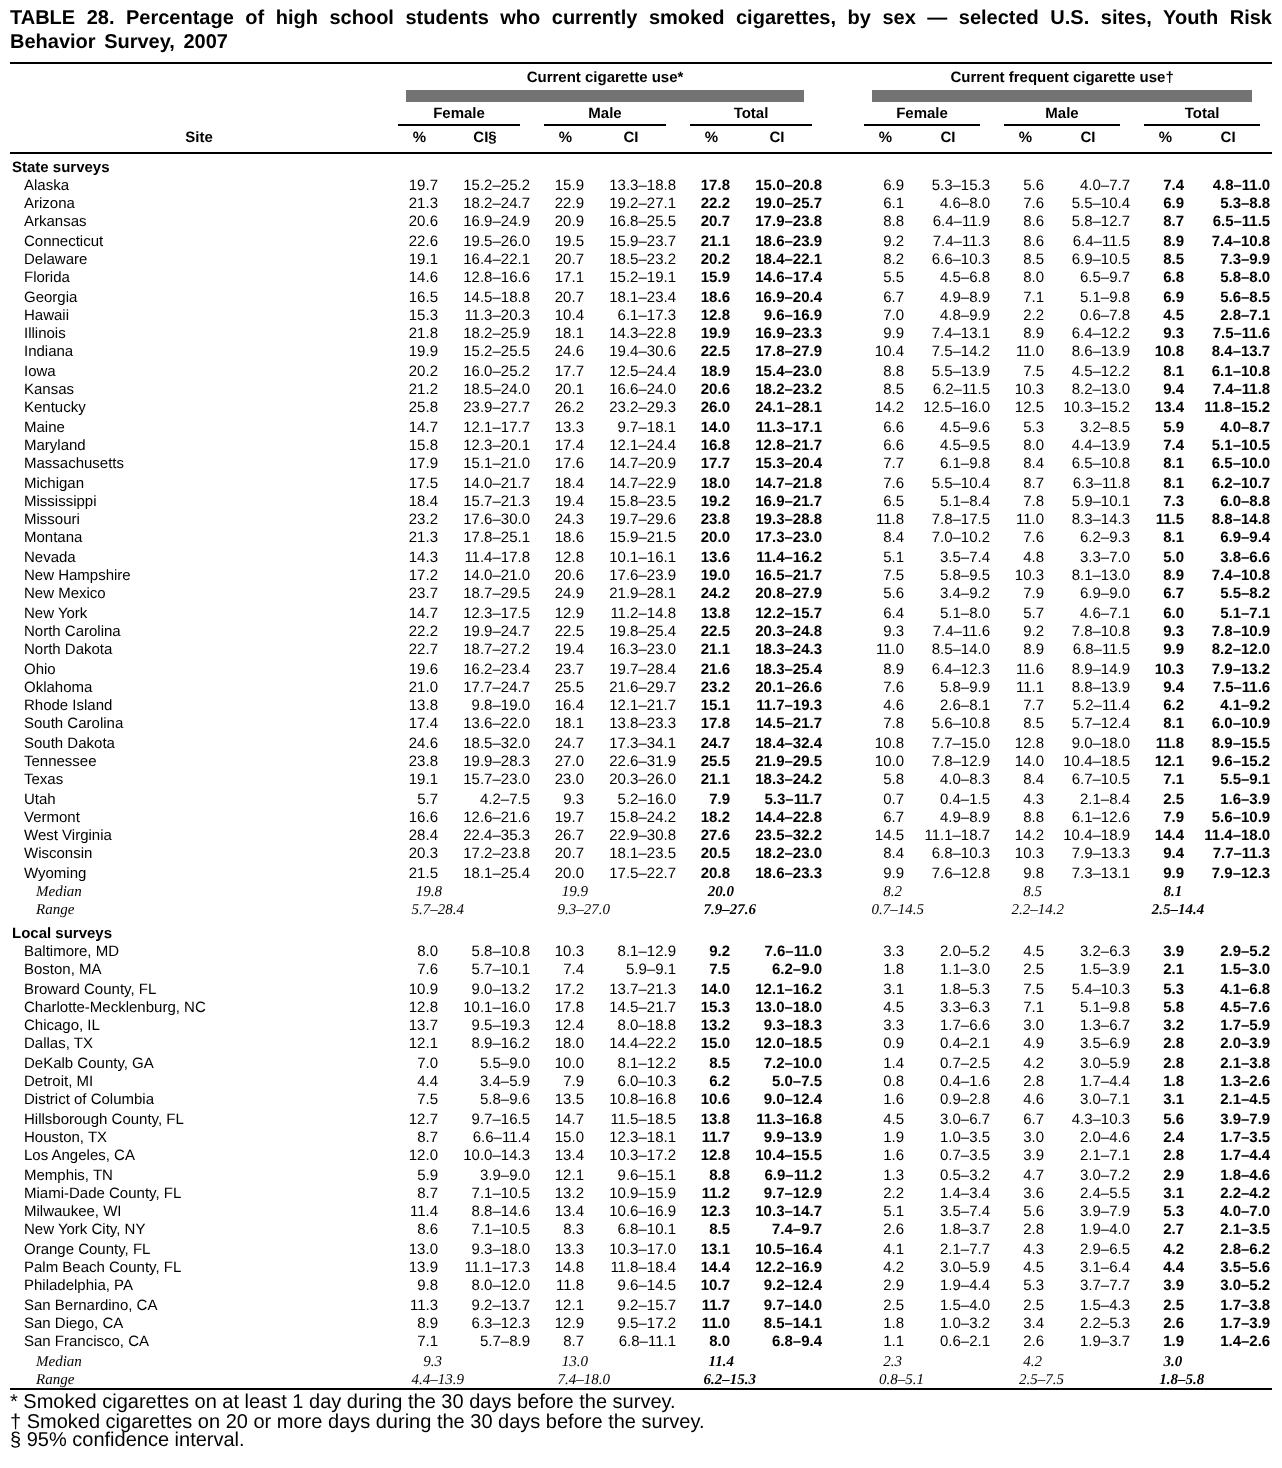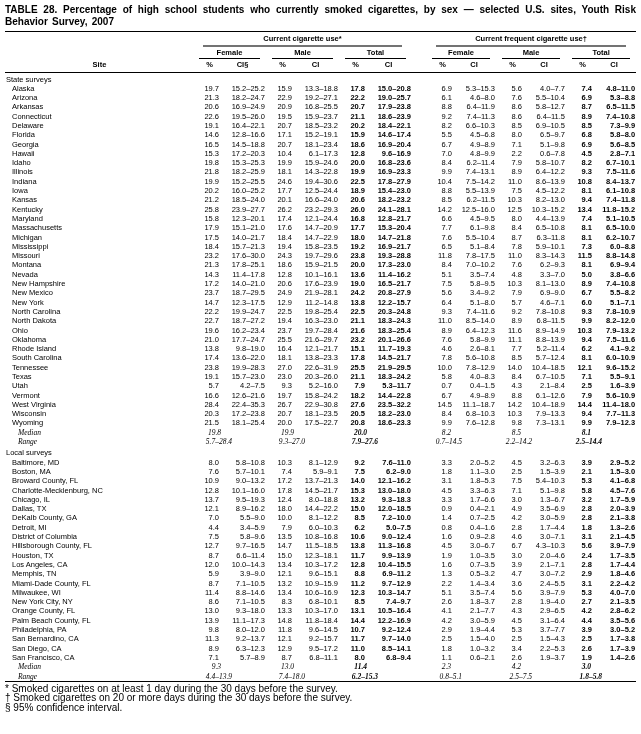--- a/index.html
+++ b/index.html
@@ -10,29 +10,29 @@
          word-spacing:1.5px;margin:0 0 3px 0;color:#000;}
   table.tbl{table-layout:fixed;border-collapse:collapse;width:631px;
             border-top:1.2px solid #000;border-bottom:1.2px solid #000;
             font-size:7.5px;color:#000;}
   col.c-site{width:188px;}
   col.c-p1{width:26px;} col.c-ci1{width:47px;}
   col.c-gut{width:14px;}
   col.c-p2{width:26px;} col.c-ci2{width:44px;}
   th,td{padding:0;margin:0;vertical-align:bottom;font-weight:normal;line-height:9.3px;}
   thead th{line-height:9.5px;}
-  .grp div{font-weight:bold;text-align:center;border-bottom:2px solid #737373;
+  .grp div{font-weight:bold;text-align:center;border-bottom:6px solid #737373;
            margin:0 10px;padding:2px 0 1px 0;white-space:nowrap;}
   .sub div{font-weight:bold;text-align:center;border-bottom:1px solid #000;
            margin:0 6px;padding:1px 0 1px 0;}
   tr.colh-row th{font-weight:bold;border-bottom:1.2px solid #000;padding:1px 0 2px 0;}
   tr.colh-row th.h-site{text-align:center;padding-left:1px;}
   tr.colh-row th.h-pct{text-align:right;padding-right:6px;}
   tr.colh-row th.h-ci{text-align:center;}
-  td.section{font-weight:normal;padding:2px 0 0 1px;}
+  td.section{font-weight:bold;padding:2px 0 0 1px;}
   td.site{text-align:left;padding-left:7px;white-space:nowrap;overflow:hidden;}
   td.pct{text-align:right;}
   td.ci{text-align:right;padding-right:1px;}
   td.b{font-weight:bold;}
   tr.sum{font-style:italic;font-family:Liberation Serif, serif;}
   tr.sum td.site{padding-left:13px;}
   td.med{text-align:right;padding-right:45px;}
   td.rng{text-align:right;padding-right:34px;}
   .gut{border:none;}
   .footnotes{margin-top:2px;font-size:10px;line-height:9.6px;color:#000;}
@@ -223,48 +223,32 @@
           <td class="pct">6.7</td>
           <td class="ci">4.9–8.9</td>
           <td class="pct">7.1</td>
           <td class="ci">5.1–9.8</td>
           <td class="pct b">6.9</td>
           <td class="ci b">5.6–8.5</td>
         </tr>
         <tr>
           <td class="site">Hawaii</td>
           <td class="pct">15.3</td>
-          <td class="ci">17.2–20.3</td>
+          <td class="ci">11.3–20.3</td>
           <td class="pct">10.4</td>
           <td class="ci">6.1–17.3</td>
           <td class="pct b">12.8</td>
           <td class="ci b">9.6–16.9</td>
           <td class="gut"></td>
           <td class="pct">7.0</td>
           <td class="ci">4.8–9.9</td>
           <td class="pct">2.2</td>
           <td class="ci">0.6–7.8</td>
           <td class="pct b">4.5</td>
           <td class="ci b">2.8–7.1</td>
-        </tr>
-        <tr>
-          <td class="site">Idaho</td>
-          <td class="pct">19.8</td>
-          <td class="ci">15.3–25.3</td>
-          <td class="pct">19.9</td>
-          <td class="ci">15.9–24.6</td>
-          <td class="pct b">20.0</td>
-          <td class="ci b">16.8–23.6</td>
-          <td class="gut"></td>
-          <td class="pct">8.4</td>
-          <td class="ci">6.2–11.4</td>
-          <td class="pct">7.9</td>
-          <td class="ci">5.8–10.7</td>
-          <td class="pct b">8.2</td>
-          <td class="ci b">6.7–10.1</td>
         </tr>
         <tr>
           <td class="site">Illinois</td>
           <td class="pct">21.8</td>
           <td class="ci">18.2–25.9</td>
           <td class="pct">18.1</td>
           <td class="ci">14.3–22.8</td>
           <td class="pct b">19.9</td>
           <td class="ci b">16.9–23.3</td>
           <td class="gut"></td>
@@ -333,20 +317,36 @@
           <td class="ci b">24.1–28.1</td>
           <td class="gut"></td>
           <td class="pct">14.2</td>
           <td class="ci">12.5–16.0</td>
           <td class="pct">12.5</td>
           <td class="ci">10.3–15.2</td>
           <td class="pct b">13.4</td>
           <td class="ci b">11.8–15.2</td>
         </tr>
         <tr>
+          <td class="site">Maine</td>
+          <td class="pct">14.7</td>
+          <td class="ci">12.1–17.7</td>
+          <td class="pct">13.3</td>
+          <td class="ci">9.7–18.1</td>
+          <td class="pct b">14.0</td>
+          <td class="ci b">11.3–17.1</td>
+          <td class="gut"></td>
+          <td class="pct">6.6</td>
+          <td class="ci">4.5–9.6</td>
+          <td class="pct">5.3</td>
+          <td class="ci">3.2–8.5</td>
+          <td class="pct b">5.9</td>
+          <td class="ci b">4.0–8.7</td>
+        </tr>
+        <tr>
           <td class="site">Maryland</td>
           <td class="pct">15.8</td>
           <td class="ci">12.3–20.1</td>
           <td class="pct">17.4</td>
           <td class="ci">12.1–24.4</td>
           <td class="pct b">16.8</td>
           <td class="ci b">12.8–21.7</td>
           <td class="gut"></td>
           <td class="pct">6.6</td>
           <td class="ci">4.5–9.5</td>
@@ -587,20 +587,36 @@
           <td class="ci">13.8–23.3</td>
           <td class="pct b">17.8</td>
           <td class="ci b">14.5–21.7</td>
           <td class="gut"></td>
           <td class="pct">7.8</td>
           <td class="ci">5.6–10.8</td>
           <td class="pct">8.5</td>
           <td class="ci">5.7–12.4</td>
           <td class="pct b">8.1</td>
           <td class="ci b">6.0–10.9</td>
+        </tr>
+        <tr>
+          <td class="site">South Dakota</td>
+          <td class="pct">24.6</td>
+          <td class="ci">18.5–32.0</td>
+          <td class="pct">24.7</td>
+          <td class="ci">17.3–34.1</td>
+          <td class="pct b">24.7</td>
+          <td class="ci b">18.4–32.4</td>
+          <td class="gut"></td>
+          <td class="pct">10.8</td>
+          <td class="ci">7.7–15.0</td>
+          <td class="pct">12.8</td>
+          <td class="ci">9.0–18.0</td>
+          <td class="pct b">11.8</td>
+          <td class="ci b">8.9–15.5</td>
         </tr>
         <tr>
           <td class="site">Tennessee</td>
           <td class="pct">23.8</td>
           <td class="ci">19.9–28.3</td>
           <td class="pct">27.0</td>
           <td class="ci">22.6–31.9</td>
           <td class="pct b">25.5</td>
           <td class="ci b">21.9–29.5</td>
           <td class="gut"></td>

